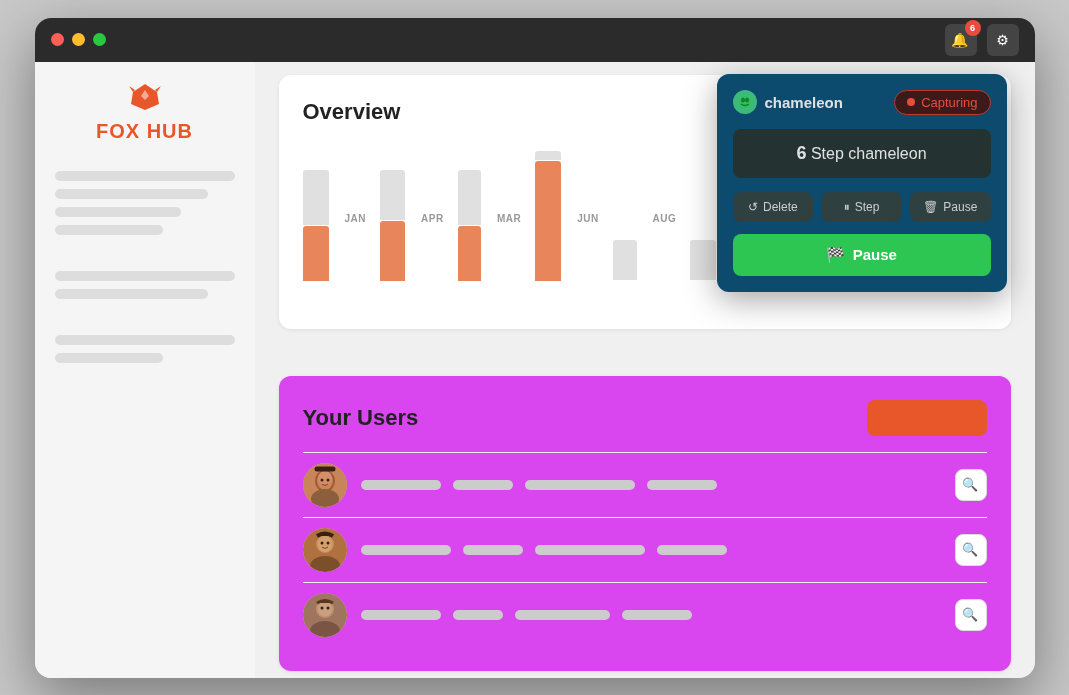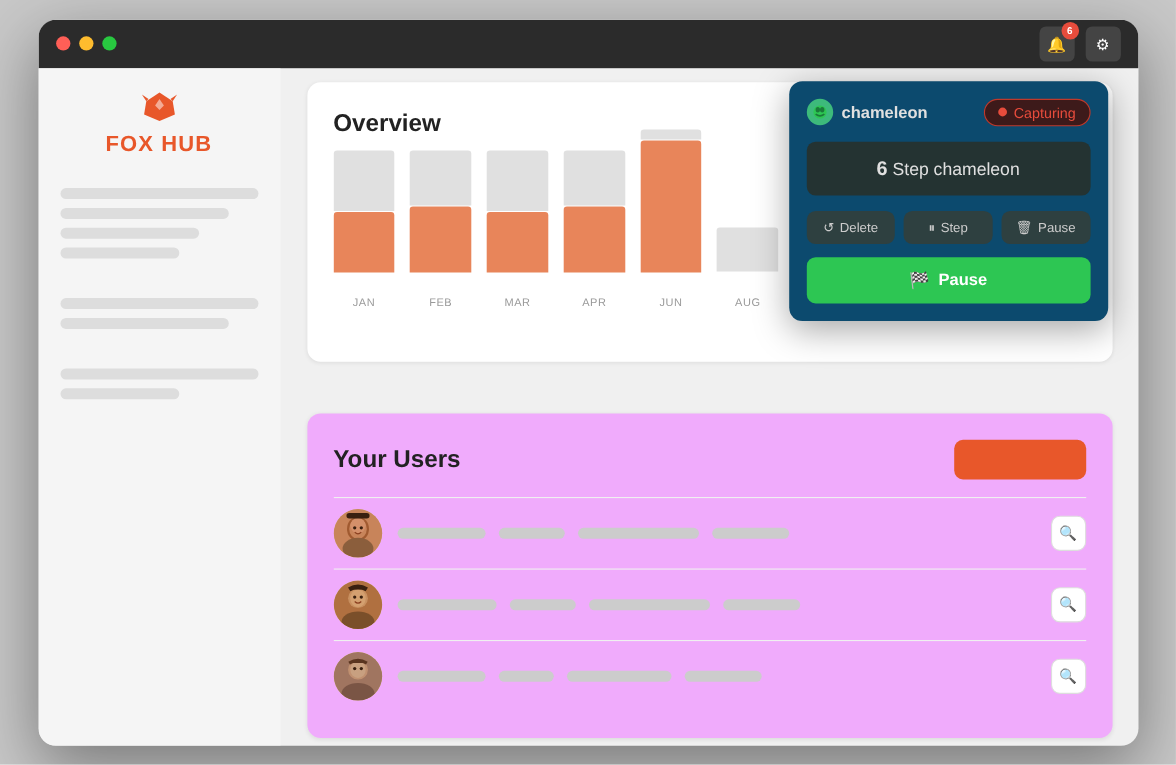--- a/index.html
+++ b/index.html
@@ -143,24 +143,25 @@
     .chart-area {
       display: flex;
       align-items: flex-end;
       gap: 14px;
       height: 160px;
       padding-bottom: 24px;
       position: relative;
     }
     .chart-col {
       display: flex;
-      flex-direction: column;
+      flex-direction: row;
       align-items: center;
       gap: 16px;
       flex: 1;
+      font-weight: bold;
     }
     .bar-container {
       display: flex;
       flex-direction: column;
       align-items: center;
       justify-content: flex-end;
       width: 100%;
     }
     .bar-fill {
       background: #e8855a;
@@ -174,21 +175,21 @@
       margin-bottom: 1px;
     }
     .bar-label {
       font-size: 10px;
       color: #999;
       margin-top: 6px;
       text-transform: uppercase;
       letter-spacing: 0.5px;
     }
     .users-card {
-      background: #f0abfc;
+      background: #d946ef;
       border-radius: 12px;
       padding: 24px;
       box-shadow: 0 1px 4px rgba(0,0,0,0.08);
       margin-top: 47px;
     }
     .users-header {
       display: flex;
       justify-content: space-between;
       align-items: center;
       margin-bottom: 16px;
@@ -423,37 +424,29 @@
                 <div class="bar-fill" style="height: 55px;"></div>
               </div>
               <div class="bar-label">JAN</div>
             </div>
             <div class="chart-col">
               <div class="bar-container" style="height: 130px;">
                 <div style="flex: 1 1 0%;"></div>
                 <div class="bar-empty" style="height: 50px;"></div>
                 <div class="bar-fill" style="height: 60px;"></div>
               </div>
-              <div class="bar-label">FEB</div>
+              <div class="bar-label">APR</div>
             </div>
             <div class="chart-col">
               <div class="bar-container" style="height: 130px;">
                 <div style="flex: 1 1 0%;"></div>
                 <div class="bar-empty" style="height: 55px;"></div>
                 <div class="bar-fill" style="height: 55px;"></div>
               </div>
               <div class="bar-label">MAR</div>
-            </div>
-            <div class="chart-col">
-              <div class="bar-container" style="height: 130px;">
-                <div style="flex: 1 1 0%;"></div>
-                <div class="bar-empty" style="height: 50px;"></div>
-                <div class="bar-fill" style="height: 60px;"></div>
-              </div>
-              <div class="bar-label">APR</div>
             </div>
             <div class="chart-col">
               <div class="bar-container" style="height: 130px;">
                 <div style="flex: 1 1 0%;"></div>
                 <div class="bar-empty" style="height: 10px;"></div>
                 <div class="bar-fill" style="height: 120px;"></div>
               </div>
               <div class="bar-label">JUN</div>
             </div>
             <div class="chart-col">

